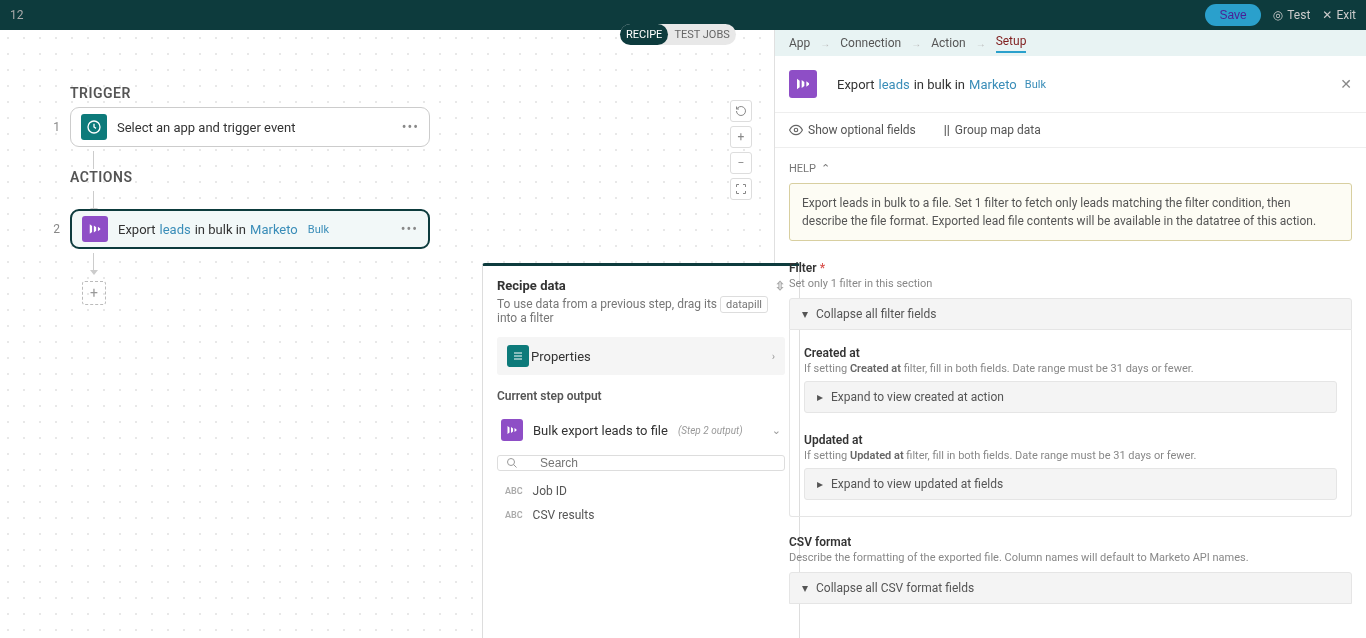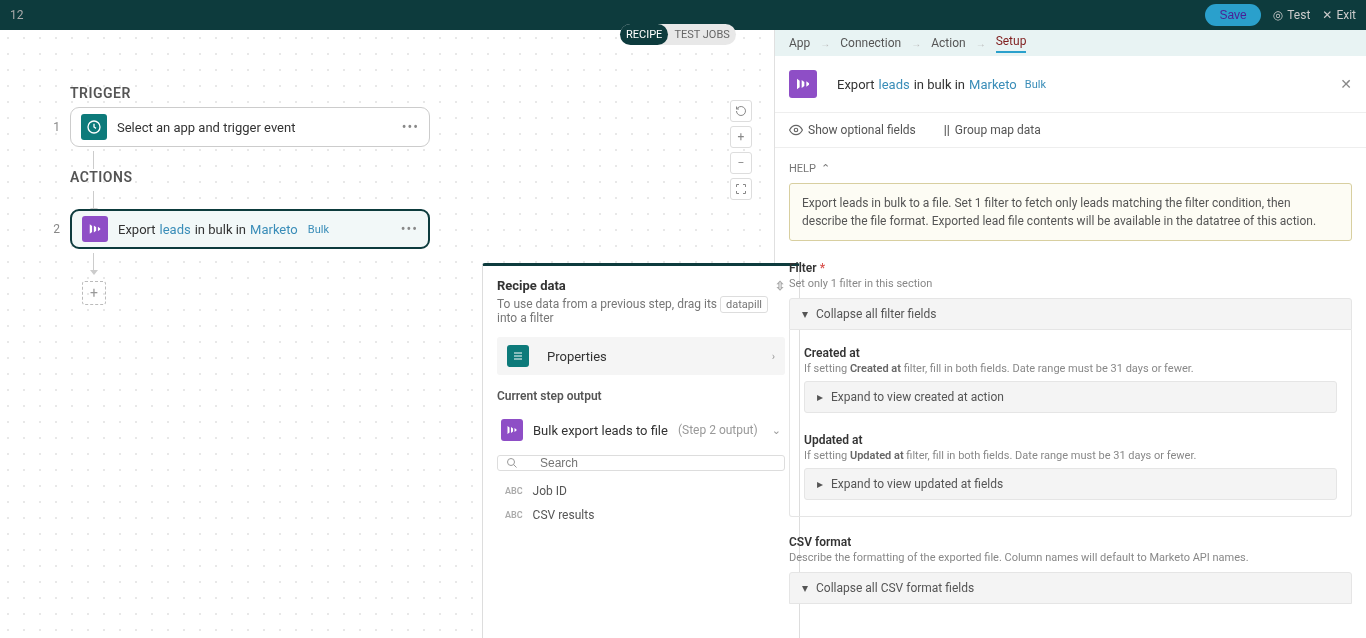--- a/index.html
+++ b/index.html
@@ -40,27 +40,27 @@
 .connector.arrow { position: relative; }
 .connector.arrow::after { content: ''; position: absolute; bottom: -4px; left: -3px; border-left: 4px solid transparent; border-right: 4px solid transparent; border-top: 5px solid #ccc; }
 
 .add-btn { width: 24px; height: 24px; border: 1px dashed #bbb; border-radius: 3px; display: flex; align-items: center; justify-content: center; color: #999; margin-left: 34px; cursor: pointer; font-size: 14px; }
 
 
 .data-panel { position: absolute; left: 482px; top: 233px; width: 318px; background: #fff; border: 1px solid #ddd; border-top: 3px solid #0d3b3d; border-radius: 3px; padding: 12px 14px; height: 390px; overflow: hidden; }
 .data-panel h4 { font-size: 13px; font-weight: 700; margin-bottom: 4px; display: flex; align-items: center; justify-content: space-between; }
 .data-panel .hint { font-size: 12px; color: #777; margin-bottom: 12px; }
 .datapill-tag { border: 1px solid #ddd; padding: 1px 5px; border-radius: 3px; font-size: 11px; }
-.prop-row { background: #f5f5f5; border-radius: 3px; padding: 8px 10px; display: flex; align-items: center; gap: 18px; margin-bottom: 14px; cursor: pointer; }
+.prop-row { background: #f5f5f5; border-radius: 3px; padding: 8px 10px; display: flex; align-items: center; gap: 2px; margin-bottom: 14px; cursor: pointer; }
 .prop-icon { width: 22px; height: 22px; background: #0d7a7a; border-radius: 3px; display: flex; align-items: center; justify-content: center; color: #fff; }
 .prop-row .chev { margin-left: auto; color: #999; font-size: 11px; }
 .sub-label { font-size: 12px; font-weight: 600; color: #555; margin-bottom: 10px; }
 .out-row { display: flex; align-items: center; gap: 10px; padding: 6px 4px; }
 .out-icon-sq { width: 22px; height: 22px; background: #8e4ec6; border-radius: 3px; display: flex; align-items: center; justify-content: center; color: #fff; font-size: 11px; }
-.out-meta { color: #999; font-size: 12px; }
+.out-meta { color: #999; font-size: 10px; font-style: italic; }
 .out-chev { margin-left: auto; color: #999; font-size: 11px; }
 .search-wrap { border: 1px solid #ddd; border-radius: 3px; padding: 0 8px; display: flex; align-items: center; gap: 22px; margin: 8px 0 8px 0; }
 .search-wrap input { border: none; outline: none; font-size: 12px; flex: 1; }
 .output-item { display: flex; align-items: center; gap: 10px; padding: 5px 8px; font-size: 12px; color: #555; }
 .abc { font-size: 9px; color: #aaa; font-weight: 600; }
 
 
 .config { width: 592px; background: #fff; border-left: 1px solid #e0e0e0; display: flex; flex-direction: column; }
 .breadcrumb { background: #e8f3f3; height: 26px; display: flex; align-items: center; padding: 0 14px; gap: 10px; font-size: 12px; }
 .breadcrumb .crumb { color: #555; cursor: pointer; }

